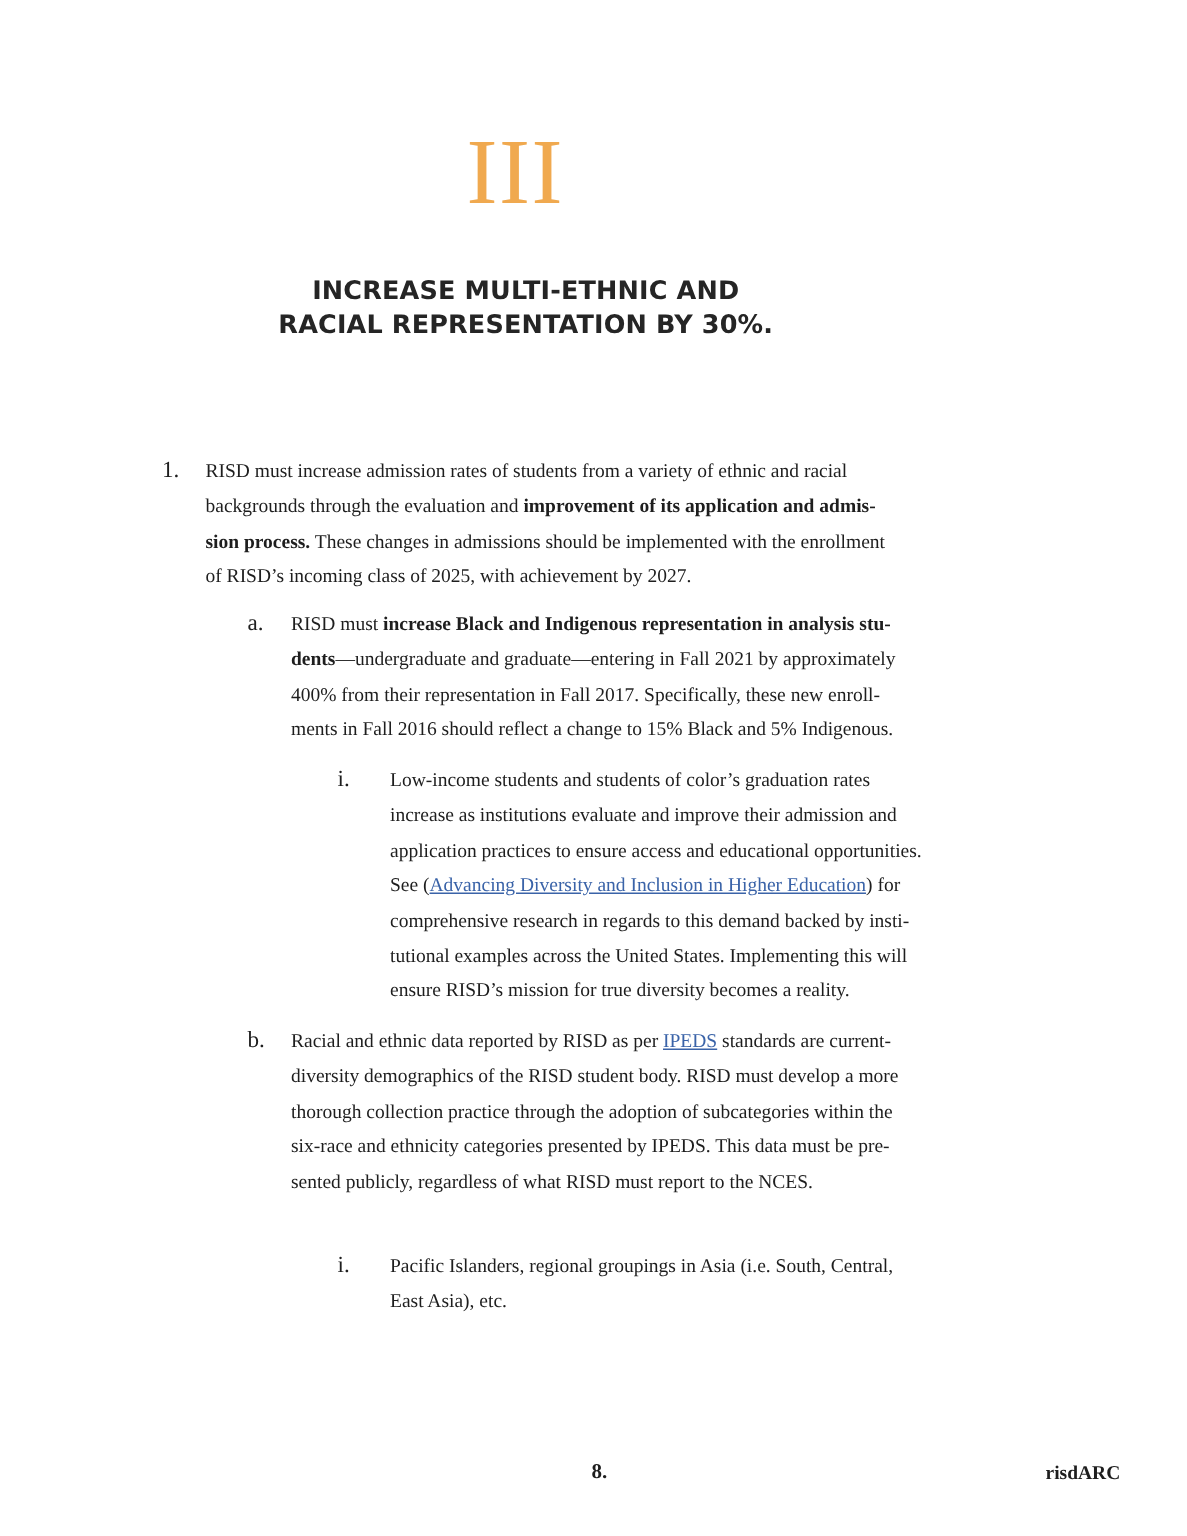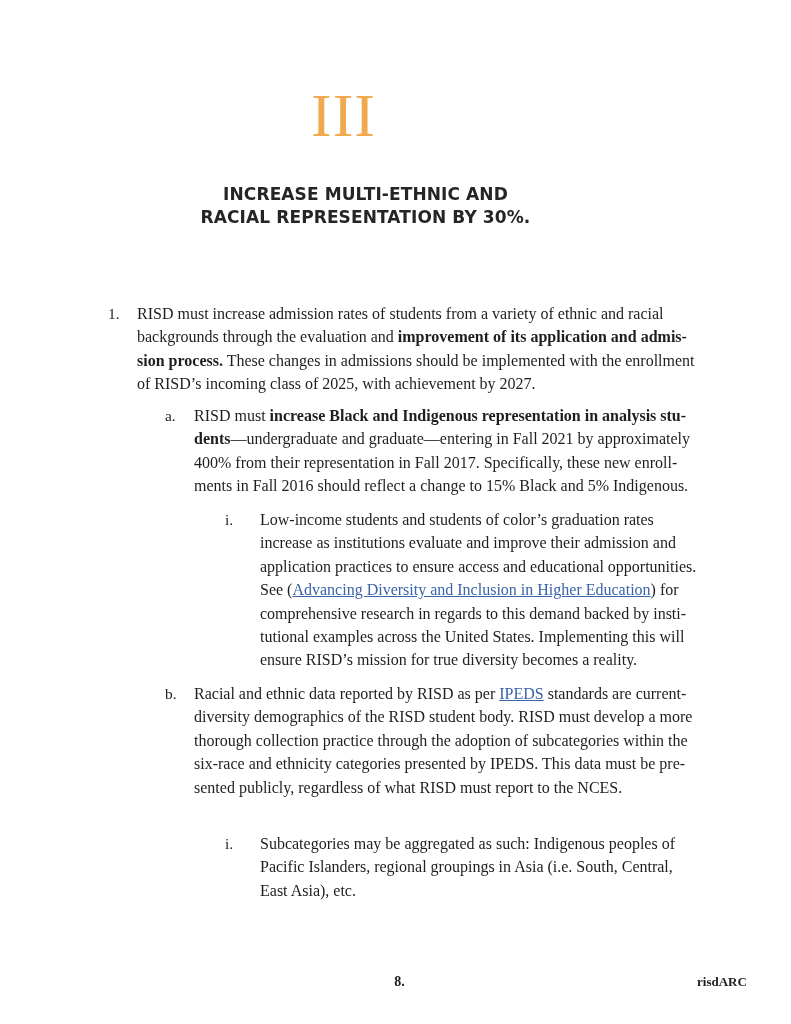--- a/index.html
+++ b/index.html
@@ -5,27 +5,27 @@
     html, body { margin: 0; padding: 0; background: #ffffff; }
     body { width: 791px; height: 1024px; position: relative; overflow: hidden; color: #1e1e1e; }
     .roman {
       position: absolute; left: 0; width: 687px; top: 80px; text-align: center;
       font-family: "Liberation Serif", "DejaVu Serif", serif;
       font-size: 62px; line-height: 70px; color: #f0a94f; letter-spacing: 1px;
     }
     .heading {
       position: absolute; left: 0; width: 701px; top: 183px; text-align: center;
       font-family: "DejaVu Sans", "Liberation Sans", sans-serif; font-weight: bold;
-      font-size: 17px; line-height: 23px; color: #252525; letter-spacing: 0.1px; padding-left: 15px;
+      font-size: 17px; line-height: 23px; color: #252525; letter-spacing: 0.1px;
     }
     .heading span { display: block; }
     .para {
       position: absolute;
       font-family: "Liberation Serif", "DejaVu Serif", serif;
-      font-size: 16px; line-height: 23.4px; color: #1e1e1e;
+      font-size: 13px; line-height: 23.4px; color: #1e1e1e;
     }
     .para .line { display: block; white-space: nowrap; }
     .marker { position: absolute; font-family: "Liberation Serif", "DejaVu Serif", serif; font-size: 15.4px; line-height: 23.4px; color: #1e1e1e; }
     b { font-weight: bold; }
     a.link { color: #3a63a8; text-decoration: underline; }
     .footer-page {
       position: absolute; left: 0; width: 791px; top: 974px; text-align: center;
       font-family: "Liberation Serif", "DejaVu Serif", serif; font-size: 14px; font-weight: bold; color: #1e1e1e;
       padding-left: 8px; box-sizing: border-box;
     }
@@ -75,19 +75,18 @@
 <div class="para" style="left:194px; top:682px;">
   <span class="line"><span>Racial and ethnic data reported by RISD as per </span><a class="link" href="#">IPEDS</a><span> standards are current-</span></span>
   <span class="line">diversity demographics of the RISD student body. RISD must develop a more</span>
   <span class="line">thorough collection practice through the adoption of subcategories within the</span>
   <span class="line">six-race and ethnicity categories presented by IPEDS. This data must be pre-</span>
   <span class="line">sented publicly, regardless of what RISD must report to the NCES.</span>
 </div>
 
 <div class="marker" style="left:225px; top:832px;">i.</div>
 <div class="para" style="left:260px; top:832px;">
-  <span class="line">Subcategories may be aggregated as such: Indigenous peoples of</span>
   <span class="line">Pacific Islanders, regional groupings in Asia (i.e. South, Central,</span>
   <span class="line">East Asia), etc.</span>
 </div>
 
 <div class="footer-page">8.</div>
 <div class="footer-brand">risdARC</div>
 
 </body></html>

